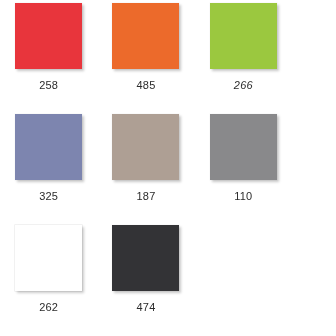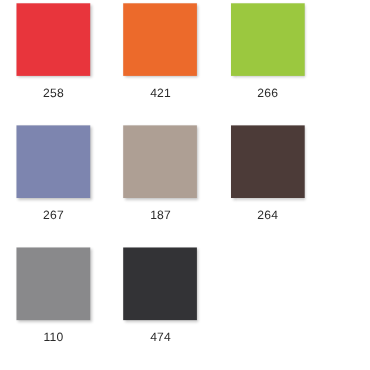--- a/index.html
+++ b/index.html
@@ -61,39 +61,39 @@
 </head>
 <body style="background: rgb(255, 255, 255);">
 
 <div id="swatch-grid">
     <div class="swatch-cell">
       <div class="swatch-chip" style="background: rgb(232, 53, 60);"></div>
       <div class="swatch-label" style="color: rgb(43, 43, 43);">258</div>
     </div>
     <div class="swatch-cell">
       <div class="swatch-chip" style="background: rgb(236, 106, 43);"></div>
-      <div class="swatch-label" style="color: rgb(43, 43, 43);">421</div>
+      <div class="swatch-label" style="color: rgb(43, 43, 43);">485</div>
     </div>
     <div class="swatch-cell">
       <div class="swatch-chip" style="background: rgb(155, 200, 63);"></div>
-      <div class="swatch-label" style="color: rgb(43, 43, 43);">266</div>
+      <div class="swatch-label" style="color: rgb(43, 43, 43); font-style: italic;">266</div>
     </div>
     <div class="swatch-cell">
       <div class="swatch-chip" style="background: rgb(125, 133, 175);"></div>
-      <div class="swatch-label" style="color: rgb(43, 43, 43);">267</div>
+      <div class="swatch-label" style="color: rgb(43, 43, 43);">325</div>
     </div>
     <div class="swatch-cell">
       <div class="swatch-chip" style="background: rgb(174, 159, 148);"></div>
       <div class="swatch-label" style="color: rgb(43, 43, 43);">187</div>
     </div>
     <div class="swatch-cell">
-      <div class="swatch-chip" style="background: rgb(76, 59, 56);"></div>
-      <div class="swatch-label" style="color: rgb(43, 43, 43);">264</div>
+      <div class="swatch-chip" style="background: rgb(137, 137, 139);"></div>
+      <div class="swatch-label" style="color: rgb(43, 43, 43);">110</div>
     </div>
     <div class="swatch-cell">
-      <div class="swatch-chip" style="background: rgb(137, 137, 139);"></div>
-      <div class="swatch-label" style="color: rgb(43, 43, 43);">110</div>
+      <div class="swatch-chip is-light" style="background: rgb(255, 255, 255);"></div>
+      <div class="swatch-label" style="color: rgb(43, 43, 43);">262</div>
     </div>
     <div class="swatch-cell">
       <div class="swatch-chip" style="background: rgb(51, 51, 54);"></div>
       <div class="swatch-label" style="color: rgb(43, 43, 43);">474</div>
     </div>
   </div>
 
 </body></html>

